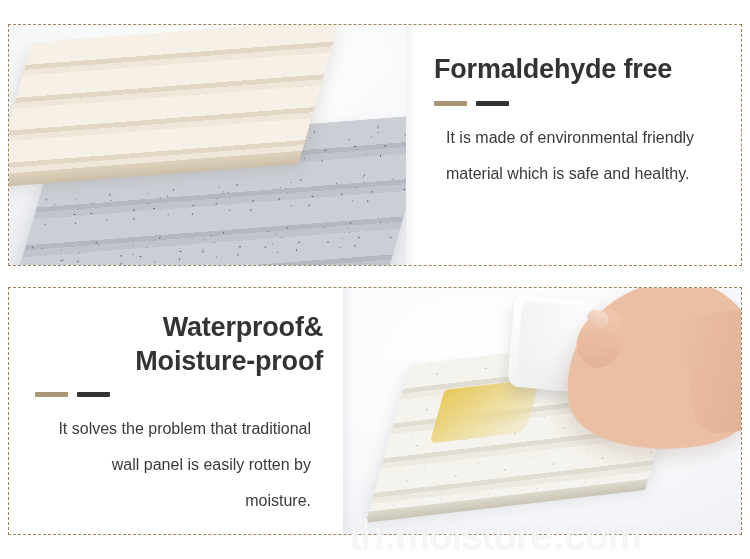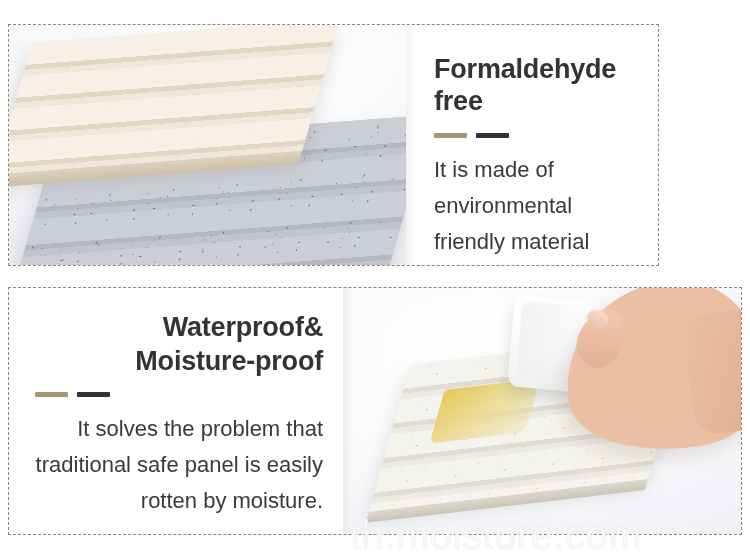--- a/index.html
+++ b/index.html
@@ -26,21 +26,21 @@
     position: absolute;
     border: 1px dashed #9a845c;
     background: #ffffff;
     box-sizing: border-box;
     overflow: hidden;
     display: flex;
   }
   .panel-one {
     left: 8px;
     top: 24px;
-    width: 651px;
+    width: 734px;
     height: 242px;
   }
   .panel-two {
     left: 8px;
     top: 287px;
     width: 734px;
     height: 248px;
   }
 
   .panel-media {
@@ -98,23 +98,23 @@
   .panel-two .rule-group { margin-top: 14px; }
   .rule {
     display: block;
     height: 5px;
     border-radius: 1px;
   }
   .rule-tan { width: 33px; background: #a89573; }
   .rule-dark { width: 33px; background: #333333; }
 
   .feature-text {
-    margin: 0;
+    margin: 12px;
     color: #3a3a3a;
-    font-size: 22px;
+    font-size: 16px;
     line-height: 36px;
     max-width: 300px;
   }
   .panel-one .feature-text { margin-top: 14px; }
   .panel-two .feature-text { margin-top: 14px; max-width: 296px; }
 
   
   .photo1 {
     position: absolute;
     inset: 0;
@@ -378,21 +378,21 @@
 
     <div class="panel-copy">
       <h2 class="feature-title">Waterproof&amp;
 Moisture-proof</h2>
 
       <div class="rule-group">
         <span class="rule rule-tan"></span>
         <span class="rule rule-dark"></span>
       </div>
 
-      <p class="feature-text">It solves the problem that traditional safe panel is easily rotten by moisture.</p>
+      <p class="feature-text">It solves the problem that traditional wall panel is easily rotten by moisture.</p>
     </div>
 
     <div class="panel-media">
       <div class="photo2">
         <div class="wipe-slab">
           <div class="face"></div>
           <div class="speck"></div>
           <div class="edge"></div>
         </div>
         <div class="stain"></div>

